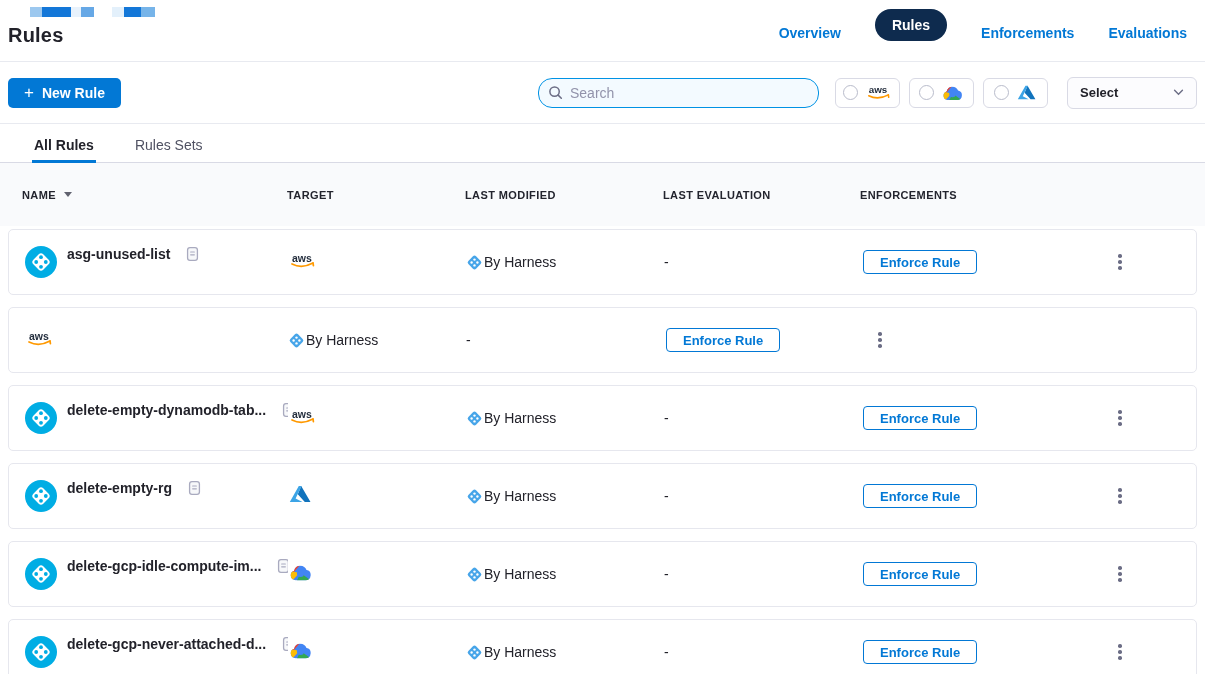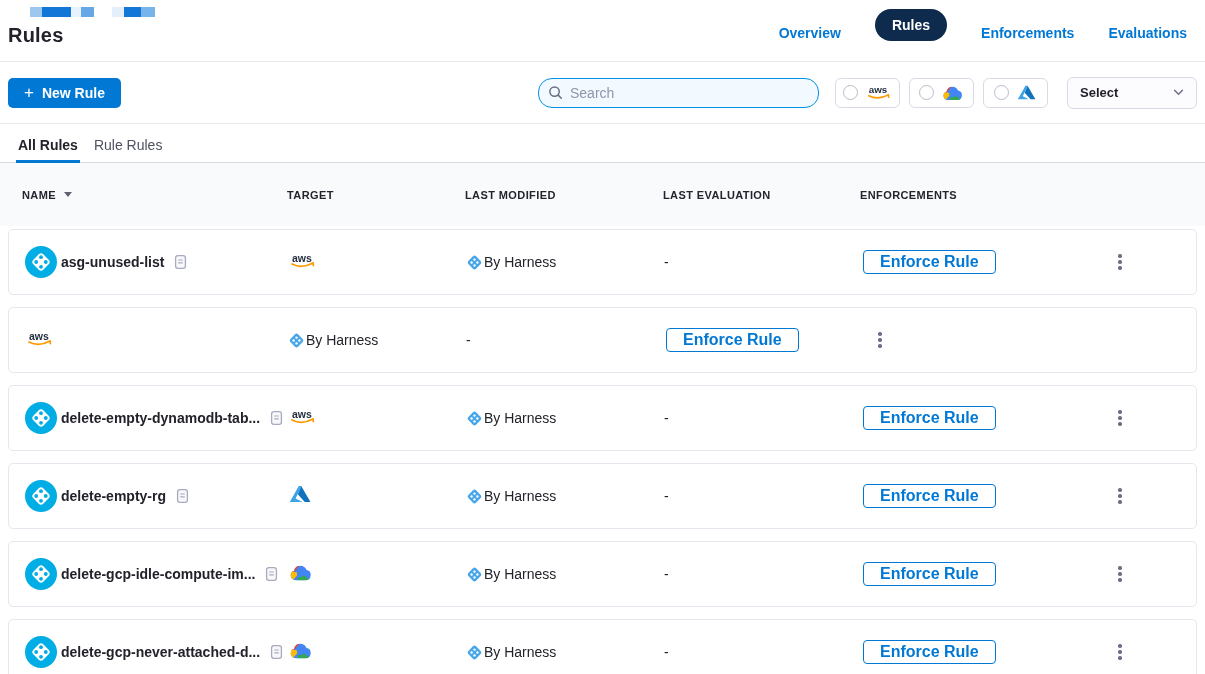--- a/index.html
+++ b/index.html
@@ -33,41 +33,41 @@
   .search-box input::placeholder { color:#9293AB; }
   .filter-btn { height:30px; width:65px; background:#fff; border:1px solid #D9DAE5; border-radius:6px;
     display:flex; align-items:center; justify-content:center; gap:7px; cursor:pointer; }
   .filter-aws { margin-left:16px; } .filter-gcp, .filter-azure { margin-left:9px; }
   .radio { width:15px; height:15px; border:1.5px solid #B9BCCB; border-radius:50%; background:#fff; }
   .select-box { margin-left:19px; width:130px; height:32px; background:#FCFCFE; border:1px solid #D9DAE5;
     border-radius:6px; display:flex; align-items:center; justify-content:space-between; padding:0 12px; cursor:pointer; }
   .select-box .lbl { font-size:13px; font-weight:600; color:#22222A; }
 
   
-  .tabs { display:flex; gap:12px; padding-left:16px; border-bottom:1px solid #D9DAE5; height:39px; align-items:flex-end; }
+  .tabs { display:flex; gap:37px; padding-left:32px; border-bottom:1px solid #D9DAE5; height:39px; align-items:flex-end; }
   .tab { font-size:14px; color:#4F5162; padding:10px 2px 9px; cursor:pointer; }
   .tab.active { color:#22222A; font-weight:700; border-bottom:3px solid #0278D5; margin-bottom:-1px; padding-bottom:7px; }
 
   
   .thead { height:63px; background:#F9FAFC; display:grid;
     grid-template-columns:265px 178px 198px 197px 240px 1fr; align-items:center; padding-left:22px; }
   .th { font-size:11px; font-weight:700; color:#23242E; letter-spacing:.4px; display:flex; align-items:center; gap:8px; }
   .sort-caret { width:0; height:0; border-left:4.5px solid transparent; border-right:4.5px solid transparent;
     border-top:5px solid #61626F; display:inline-block; }
   .rows { padding:3px 8px 0; }
   .row-card { height:66px; background:#fff; border:1px solid #E6E7EE; border-radius:5px; margin-bottom:12px;
     display:grid; grid-template-columns:263px 178px 198px 197px 240px 1fr; align-items:center;
     padding-left:16px; cursor:pointer; }
-  .cell-name { display:flex; align-items:center; gap:4px; overflow:hidden; }
+  .cell-name { display:flex; align-items:flex-start; gap:10px; overflow:hidden; }
   .rule-name { font-size:14px; font-weight:600; color:#22222A; white-space:nowrap; }
   .copy-icn { flex:0 0 auto; margin-left:6px; cursor:pointer; display:flex; }
   .cell-mod { display:flex; align-items:center; gap:1px; font-size:14px; color:#22222A; }
   .cell-eval { font-size:14px; color:#22222A; }
   .btn-enforce { background:#fff; border:1px solid #0278D5; color:#0278D5; font-family:inherit;
-    font-size:16px; font-weight:700; border-radius:4px; height:24px; padding:0 16px; cursor:pointer; margin-left:2px; }
+    font-size:13px; font-weight:700; border-radius:4px; height:24px; padding:0 16px; cursor:pointer; margin-left:2px; }
   .kebab { width:22px; height:26px; margin-left:8px; display:flex; flex-direction:column; align-items:center;
     justify-content:center; gap:2.5px; cursor:pointer; }
   .kebab i { width:3.5px; height:3.5px; border-radius:50%; background:#6B6D85; }
 </style>
 </head>
 <body>
 
 <div class="page">
 
   <div class="page-header">
@@ -140,21 +140,21 @@
     <div class="select-box">
       <span class="lbl">Select</span>
       <svg width="11" height="7" viewBox="0 0 12 8">
           <path d="M1.5 1.5 L6 6 L10.5 1.5" stroke="#6B6D85" stroke-width="1.6" fill="none" stroke-linecap="round"></path>
         </svg>
     </div>
   </div>
 
   <div class="tabs">
     <span class="tab active">All Rules</span>
-    <span class="tab">Rule Rules</span>
+    <span class="tab">Rules Sets</span>
   </div>
 
   <div class="thead">
     <div class="th">
       <span>NAME</span>
       <span class="sort-caret"></span>
     </div>
     <div class="th">TARGET</div>
     <div class="th">LAST MODIFIED</div>
     <div class="th">LAST EVALUATION</div>

